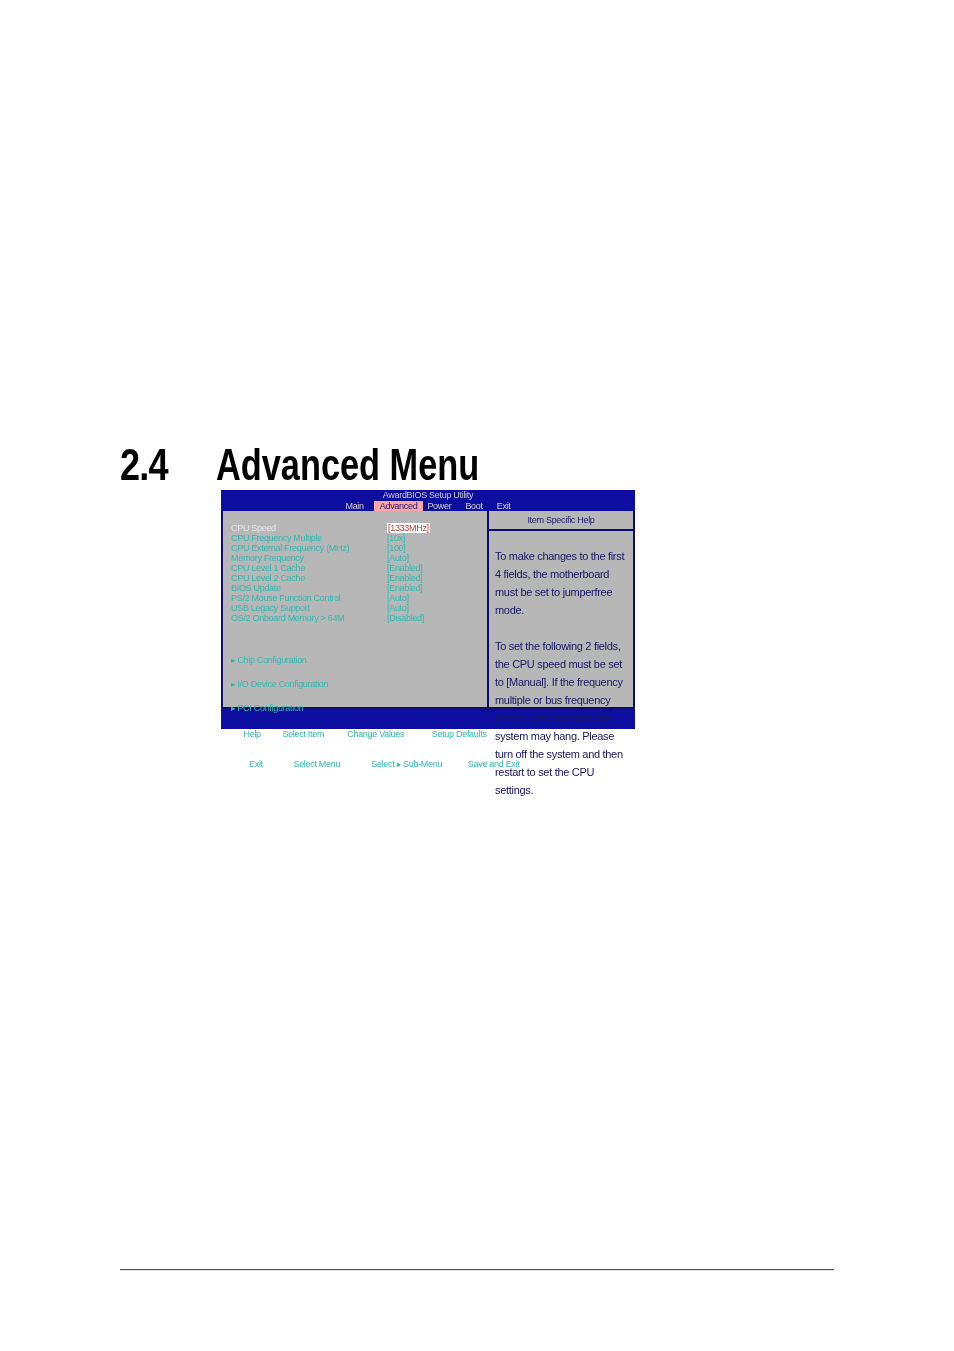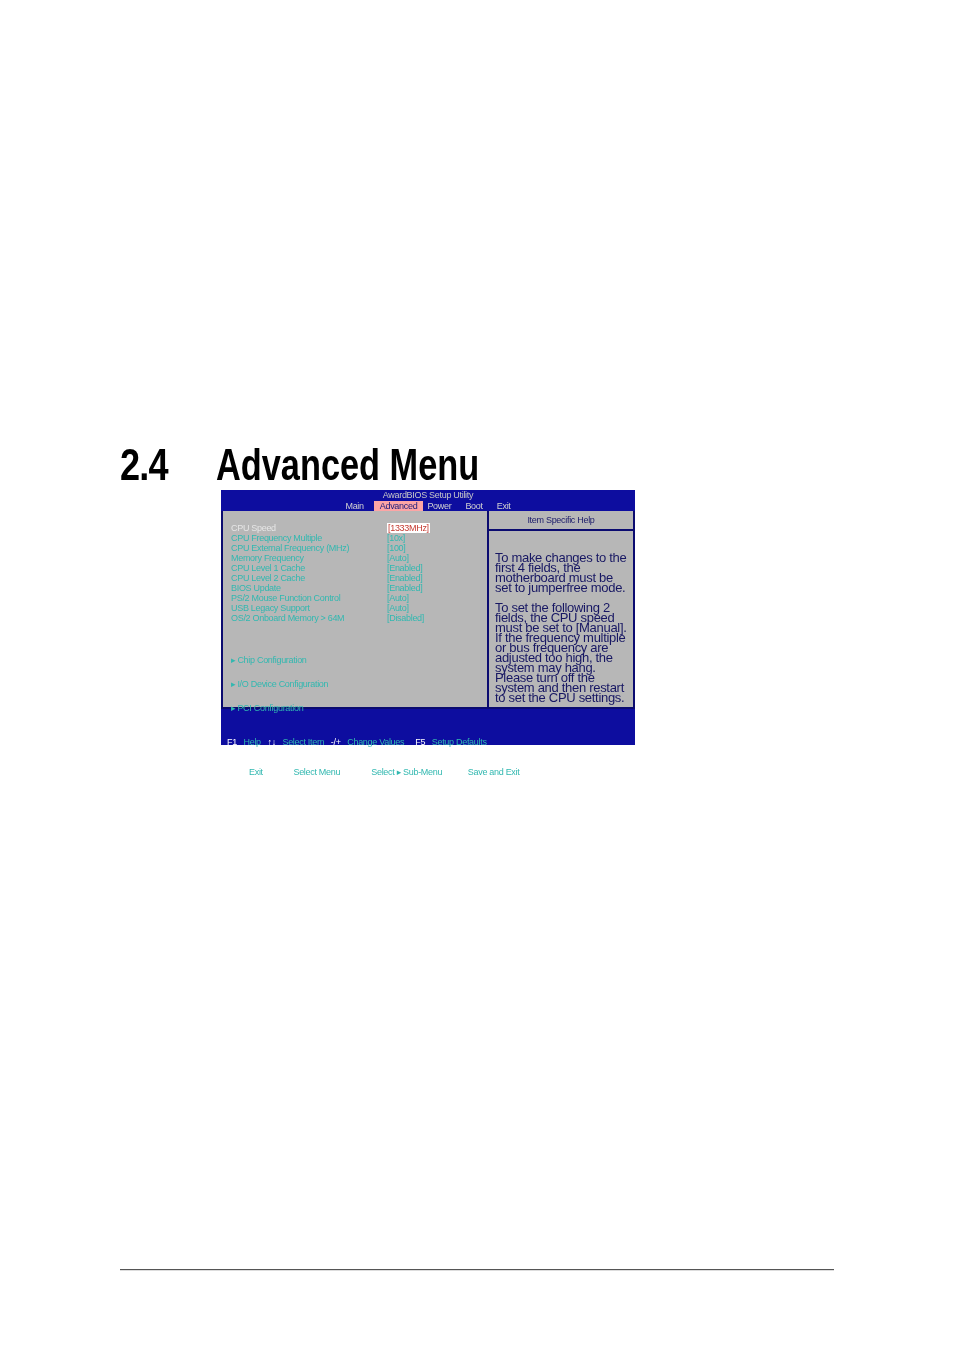--- a/index.html
+++ b/index.html
@@ -95,56 +95,56 @@
     border-left: 2px solid #0b0b70;
     padding: 4px 6px;
     box-sizing: border-box;
     color: #171763;
   }
   .bios-right-title {
     text-align: center;
     color: #1a1a6a;
     border-bottom: 2px solid #0b0b70;
     padding-bottom: 4px;
-    margin: 0 -6px 12px -6px;
+    margin: 0 -6px 6px -6px;
     padding-left: 6px;
     padding-right: 6px;
   }
   .bios-row {
     display: flex;
     color: #31b8b0;
   }
   .bios-row .lab { width: 156px; white-space: pre; }
   .bios-row .val { white-space: pre; }
   .bios-row.sel .lab { color: #e6e6e6; }
   .bios-row.sel .val { color: #c53a31; background: #ffffff; padding: 0 1px; }
   .bios-sub {
     color: #31b8b0;
     white-space: pre;
     margin-top: 14px;
   }
   .tri { color: #31b8b0; }
   .bios-footer {
     background: #0d0d9f;
     height: 20px;
-    padding: 8px 6px;
+    padding: 0 6px;
     font-size: 9px;
     white-space: pre;
   }
   .bios-footer .frow {
     display: flex;
     height: 10px;
     align-items: center;
   }
   .fkey { color: #ffffff; }
   .ftxt { color: #31b8b0; }
   .help-text {
     color: #171763;
-    font-size: 13px;
-    line-height: 10px;
+    font-size: 11px;
+    line-height: 18px;
   }
   .page-rule {
     position: absolute;
     left: 120px;
     right: 120px;
     bottom: 80px;
     height: 0;
     border-top: 1px solid #555;
     border-bottom: 1px solid #ddd;
   }

